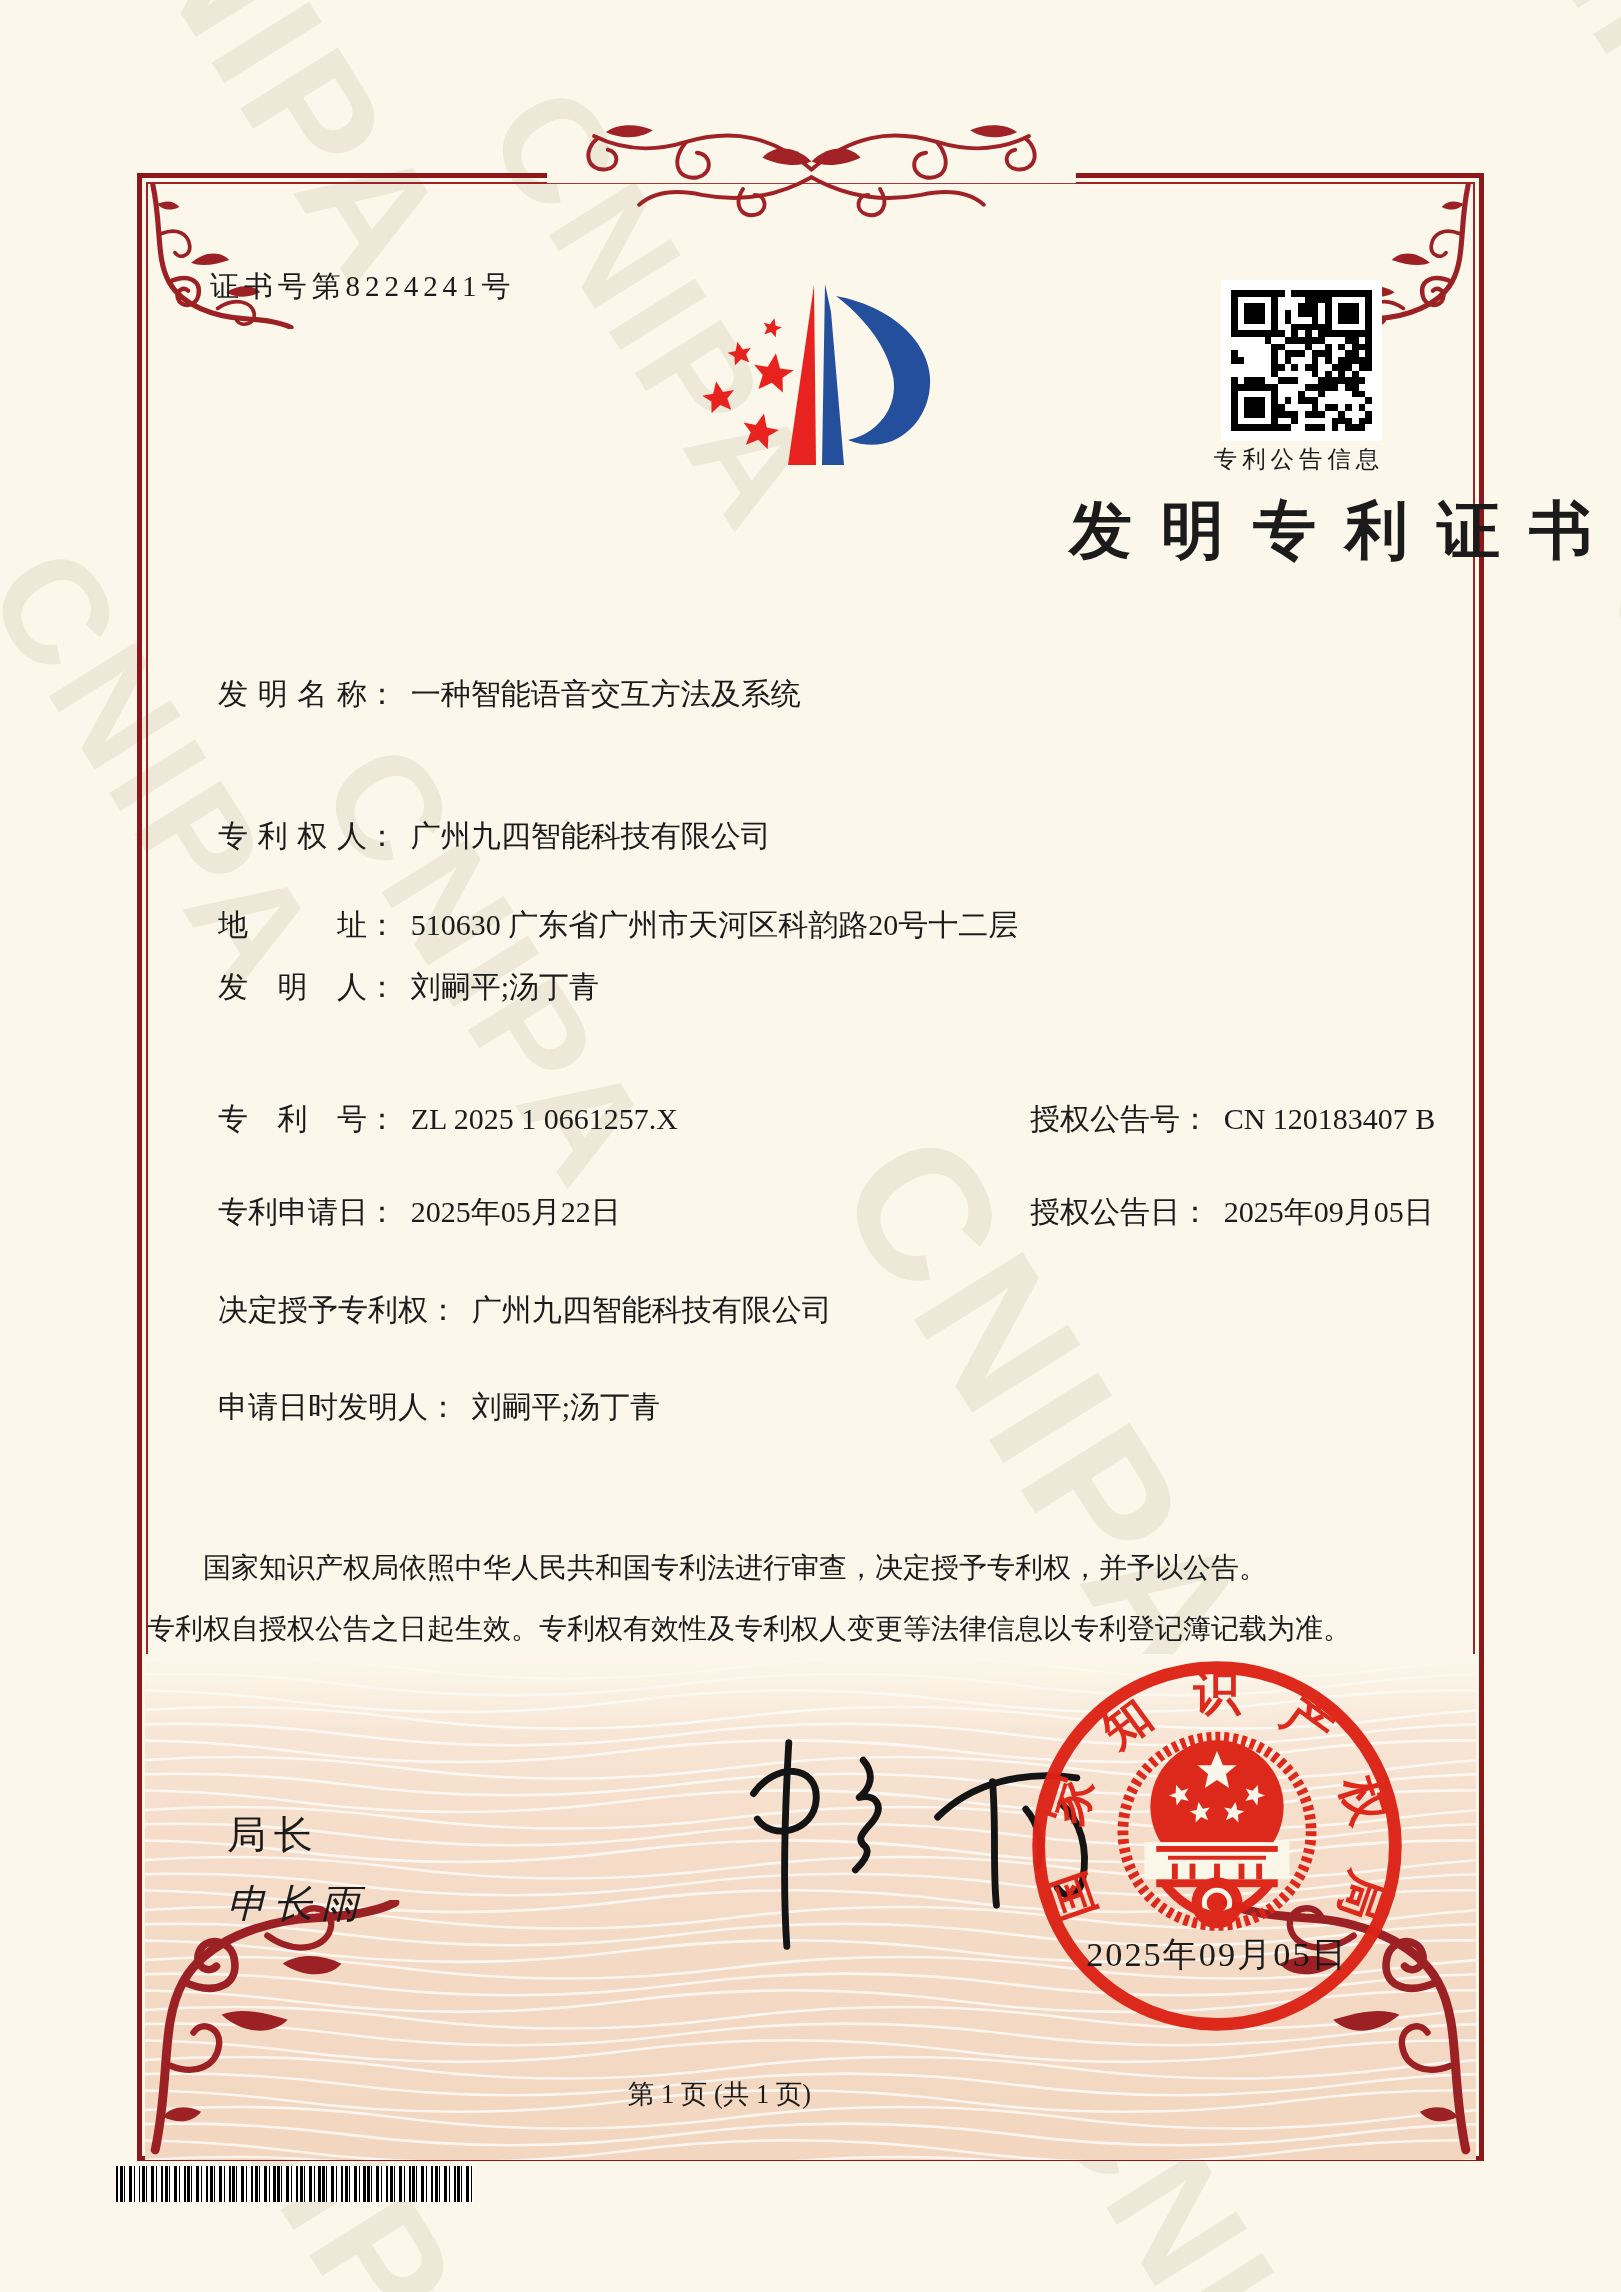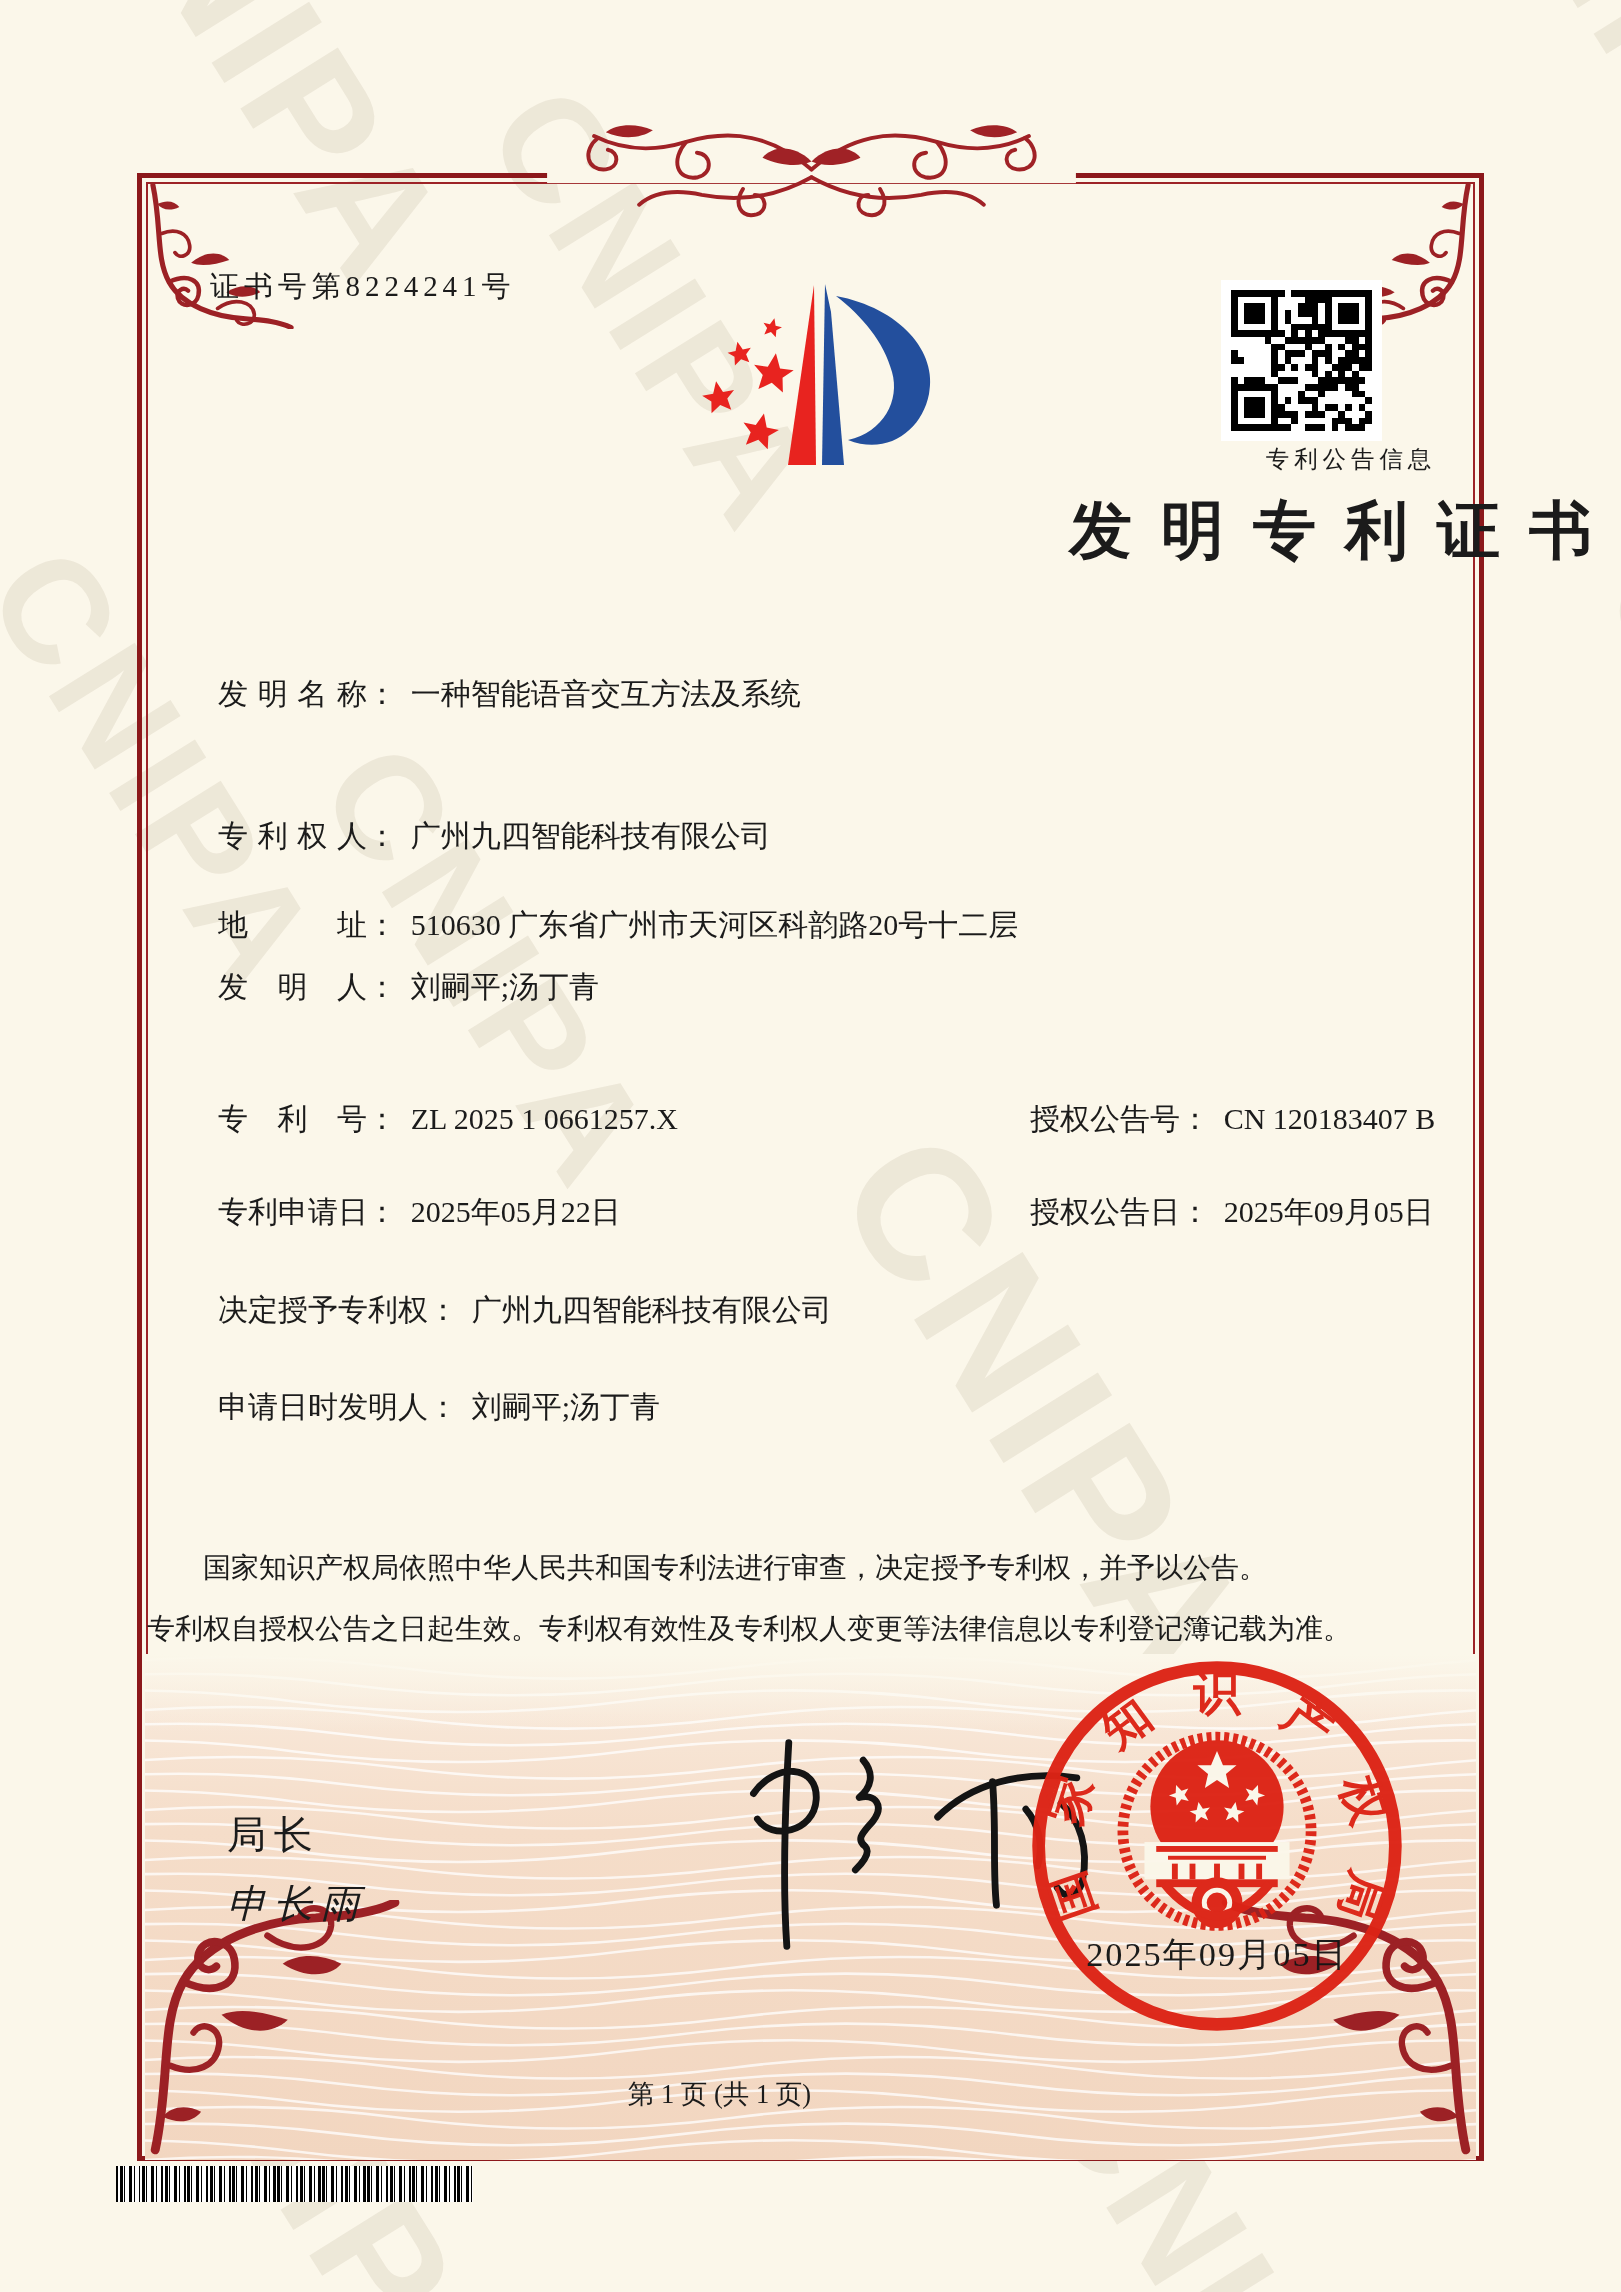--- a/index.html
+++ b/index.html
@@ -15,21 +15,21 @@
   .frame-inner{position:absolute;left:3.9px;top:3.9px;right:3.9px;bottom:3.9px;border:2px solid #9d2327;}
   
   .waves{position:absolute;left:145px;top:1654px;width:1331px;height:506px;overflow:hidden;
       background:linear-gradient(180deg,#f9ecdf 0%,#f5ddc9 35%,#f2d6c0 100%);}
   .waves .fade{position:absolute;left:0;top:0;width:100%;height:78px;
       background:linear-gradient(180deg,#fbf7ea 0%,rgba(251,247,234,0) 100%);z-index:2;}
   
   .certno{position:absolute;left:210px;top:267px;font-size:29px;letter-spacing:4.9px;}
   .qrbox{position:absolute;left:1221px;top:280px;width:161px;height:161px;background:#fff;}
   .qrbox svg{position:absolute;left:9.8px;top:9.8px;}
-  .qrcaption{position:absolute;left:1243px;top:443px;width:216px;text-align:center;
+  .qrcaption{position:absolute;left:1191px;top:443px;width:216px;text-align:center;
       font-size:23.5px;letter-spacing:4.9px;}
   .title{position:absolute;left:0;top:488px;width:1621px;text-align:right;
       font-size:63px;font-weight:bold;letter-spacing:29px;text-indent:29px;}
   
   .frow{position:absolute;left:218px;font-size:30px;white-space:nowrap;}
   .flabel{display:inline-block;width:149px;text-align:justify;text-align-last:justify;vertical-align:bottom;}
   .flabel2{display:inline-block;vertical-align:bottom;}
   .fcolon{display:inline-block;margin-right:13.7px;}
   .col2{position:absolute;left:812px;top:0;}
   

